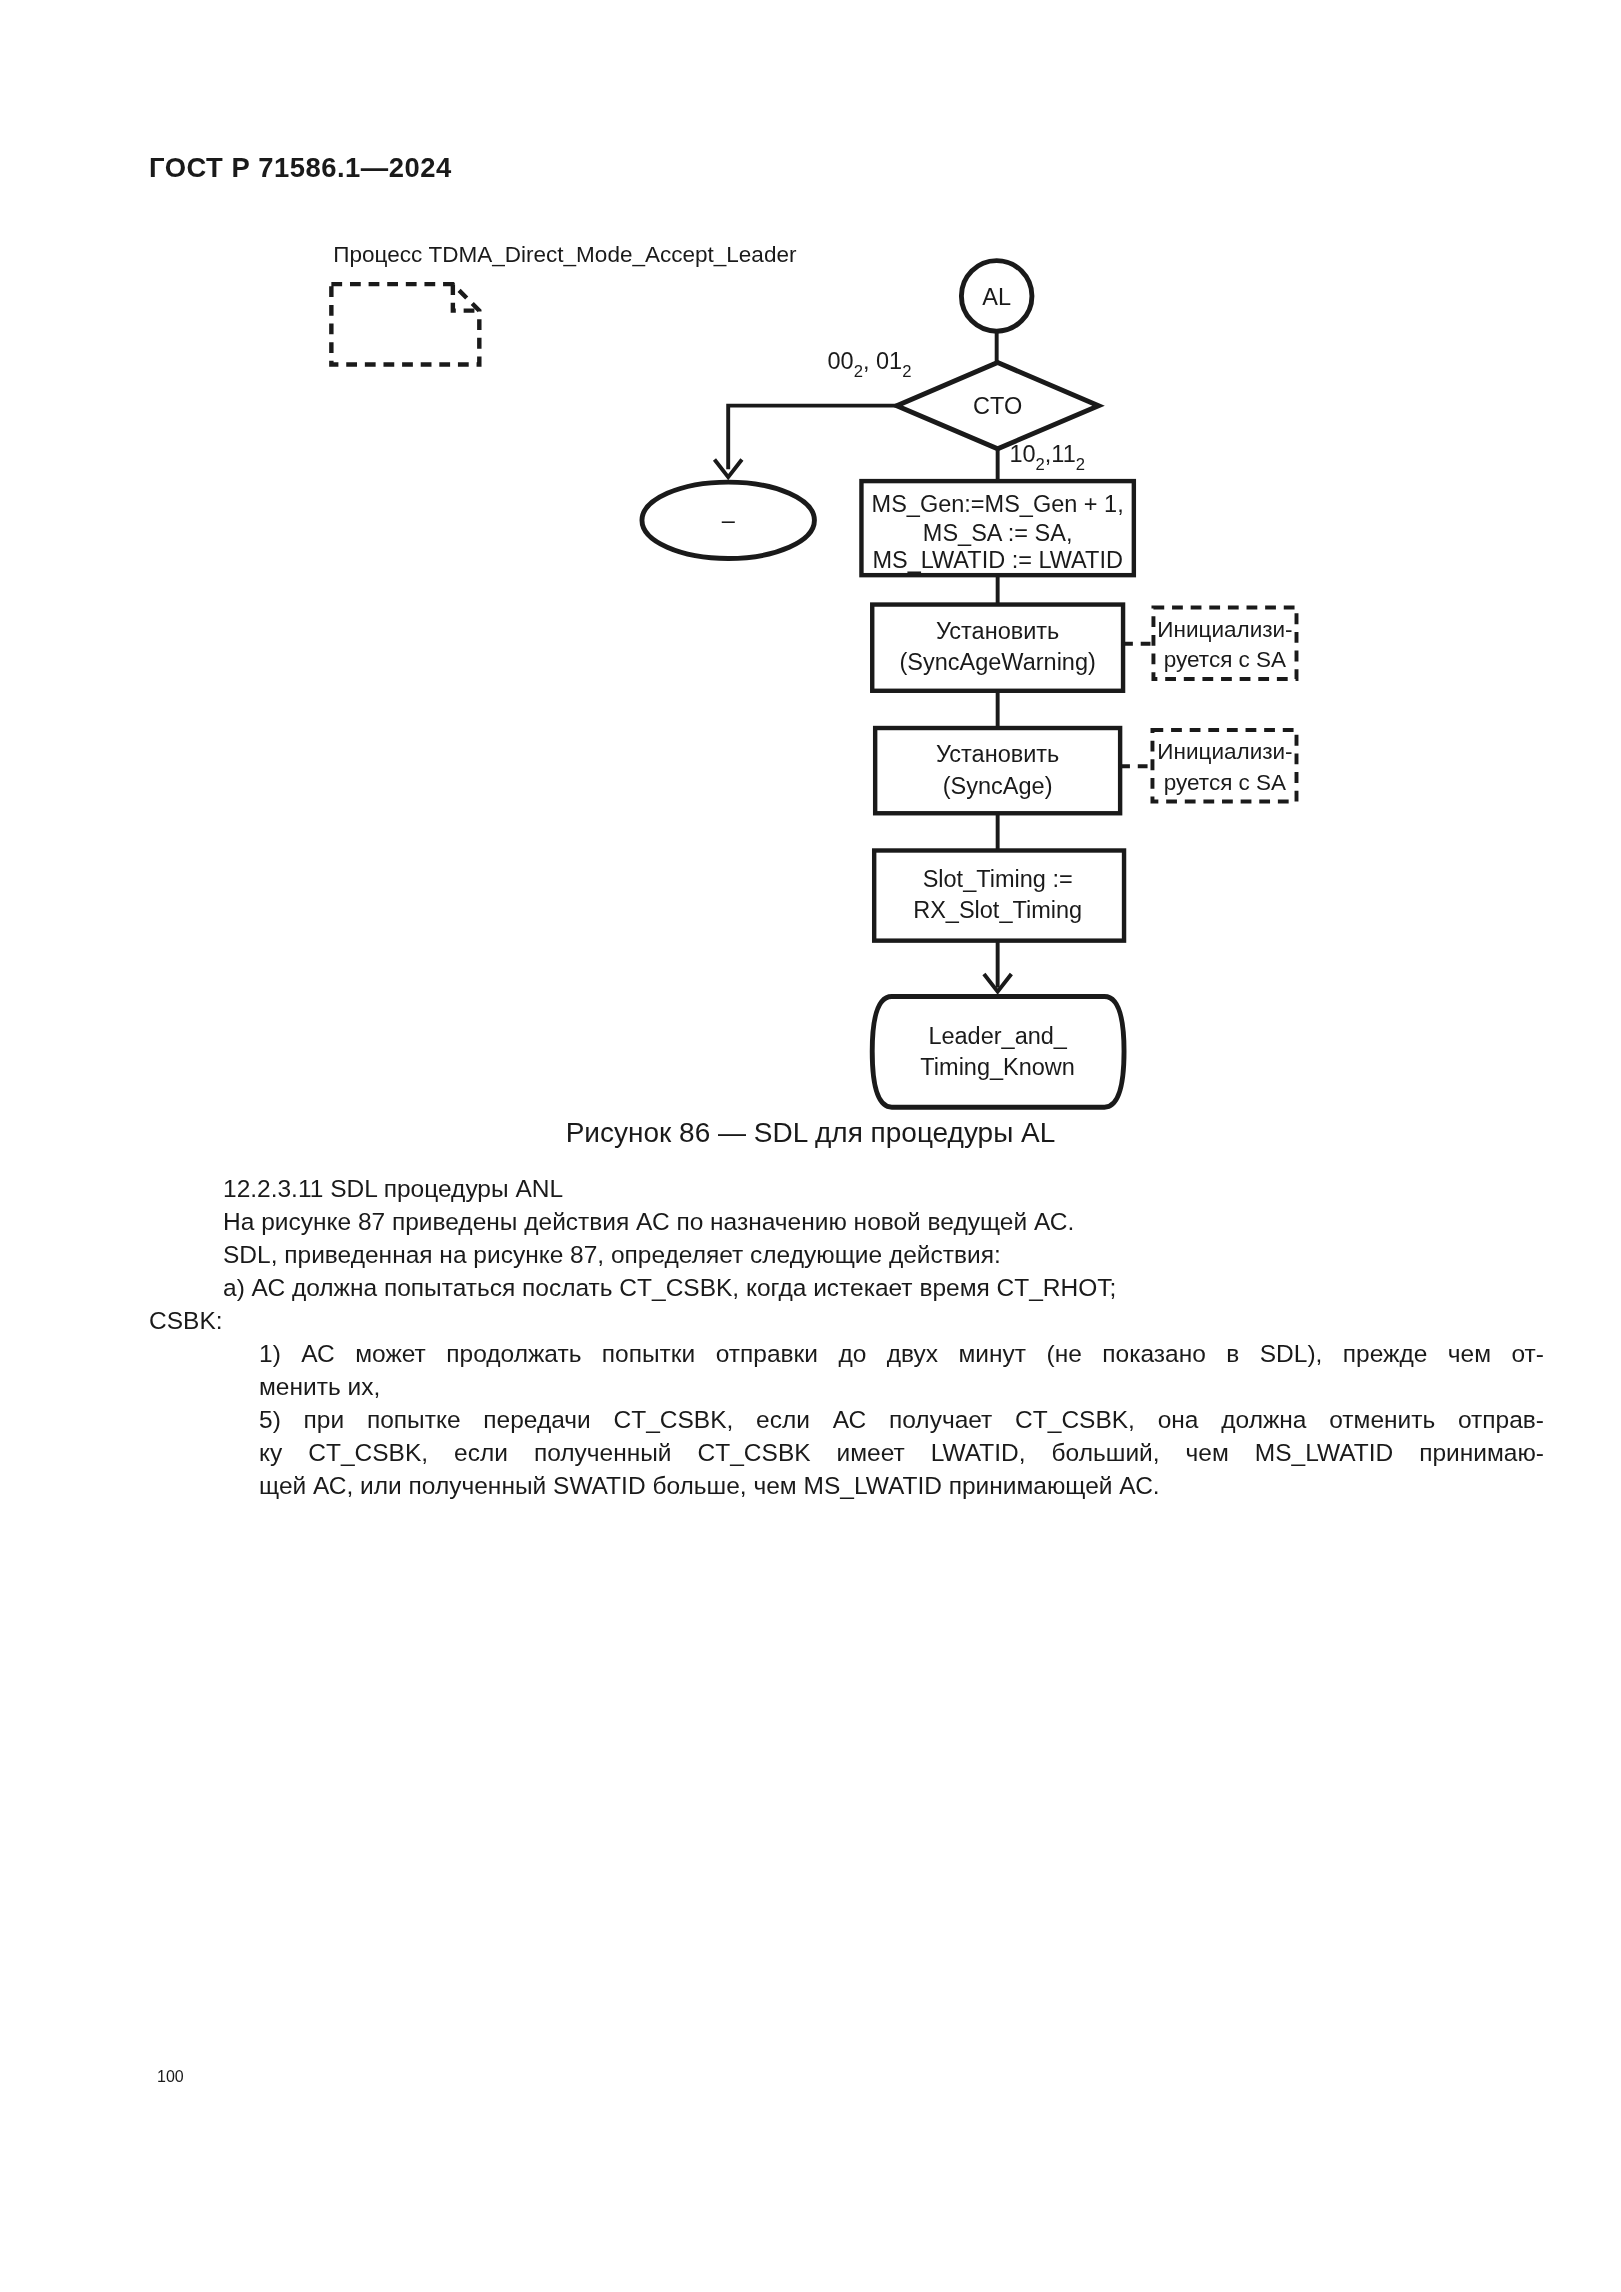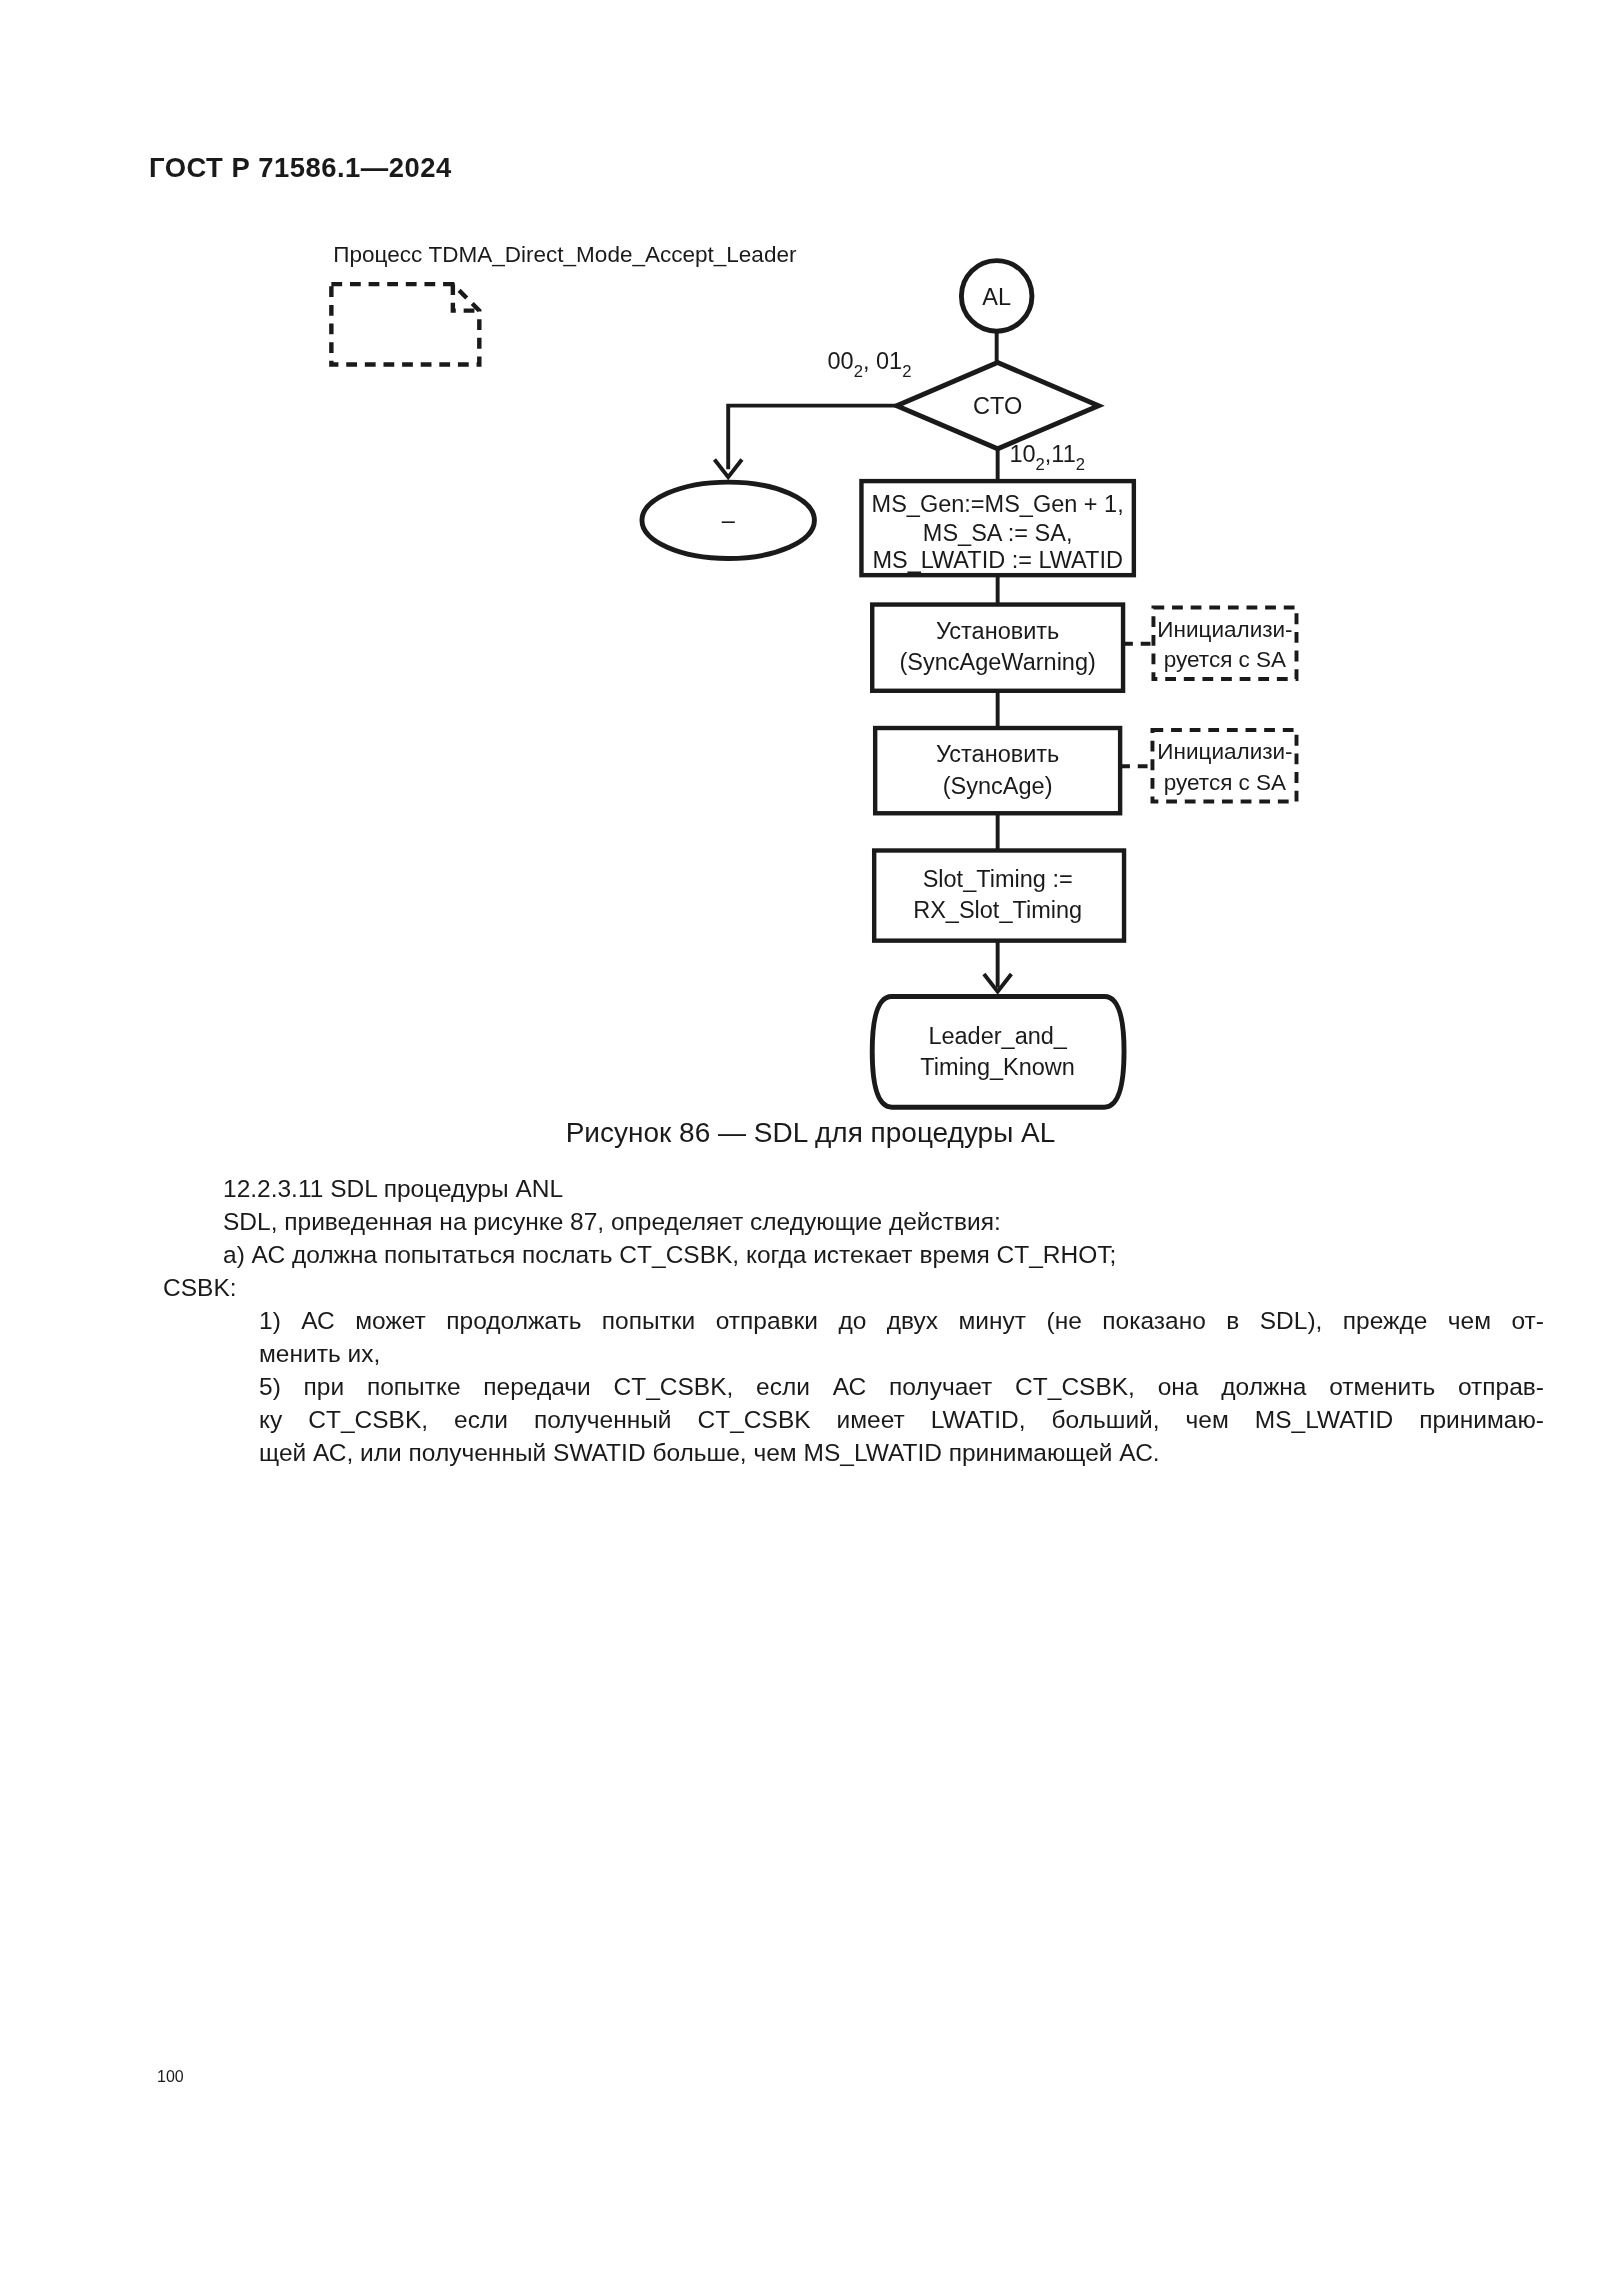--- a/index.html
+++ b/index.html
@@ -27,21 +27,21 @@
   }
 
   .body-text {
     position:absolute; left:149px; top:1172px; width:1395px;
     font-size:24.5px; line-height:33px;
   }
   .bline { text-align:justify; white-space:normal; }
   .bline.fill { text-align-last:justify; }
   .ind-p { padding-left:74px; }
   .ind-s { padding-left:110px; }
-  .ind-0 { padding-left:0;margin-left:14px; }
+  .ind-0 { padding-left:0; }
 
   .page-number {
     position:absolute; left:157px; top:2068px;
     font-size:16px;
   }
 
   svg text {
     font-family:"Liberation Sans", sans-serif;
     fill:#1a1a1a;
   }
@@ -125,20 +125,21 @@
 
     <path d="M 910,1017 L 1127,1017 Q 1147,1017 1147,1073 Q 1147,1130 1127,1130 L 910,1130 Q 890,1130 890,1073 Q 890,1017 910,1017 Z" fill="#ffffff" stroke="#1a1a1a" stroke-width="5"></path>
     <text class="node-text" x="1018" y="1065" text-anchor="middle">Leader_and_</text>
     <text class="node-text" x="1018" y="1097" text-anchor="middle">Timing_Known</text>
   </svg>
 
   <div class="fig-caption">Рисунок 86 — SDL для процедуры AL</div>
 
   <div class="body-text">
       <div class="bline ind-p">12.2.3.11 SDL процедуры ANL</div>
+      <div class="bline ind-p">На рисунке 87 приведены действия АС по назначению новой ведущей АС.</div>
       <div class="bline ind-p">SDL, приведенная на рисунке 87, определяет следующие действия:</div>
       <div class="bline ind-p">а) АС должна попытаться послать CT_CSBK, когда истекает время CT_RHOT;</div>
       <div class="bline ind-0">CSBK:</div>
       <div class="bline ind-s fill">1) АС может продолжать попытки отправки до двух минут (не показано в SDL), прежде чем от-</div>
       <div class="bline ind-s">менить их,</div>
       <div class="bline ind-s fill">5) при попытке передачи CT_CSBK, если АС получает CT_CSBK, она должна отменить отправ-</div>
       <div class="bline ind-s fill">ку CT_CSBK, если полученный CT_CSBK имеет LWATID, больший, чем MS_LWATID принимаю-</div>
       <div class="bline ind-s">щей АС, или полученный SWATID больше, чем MS_LWATID принимающей АС.</div>
     </div>
 

